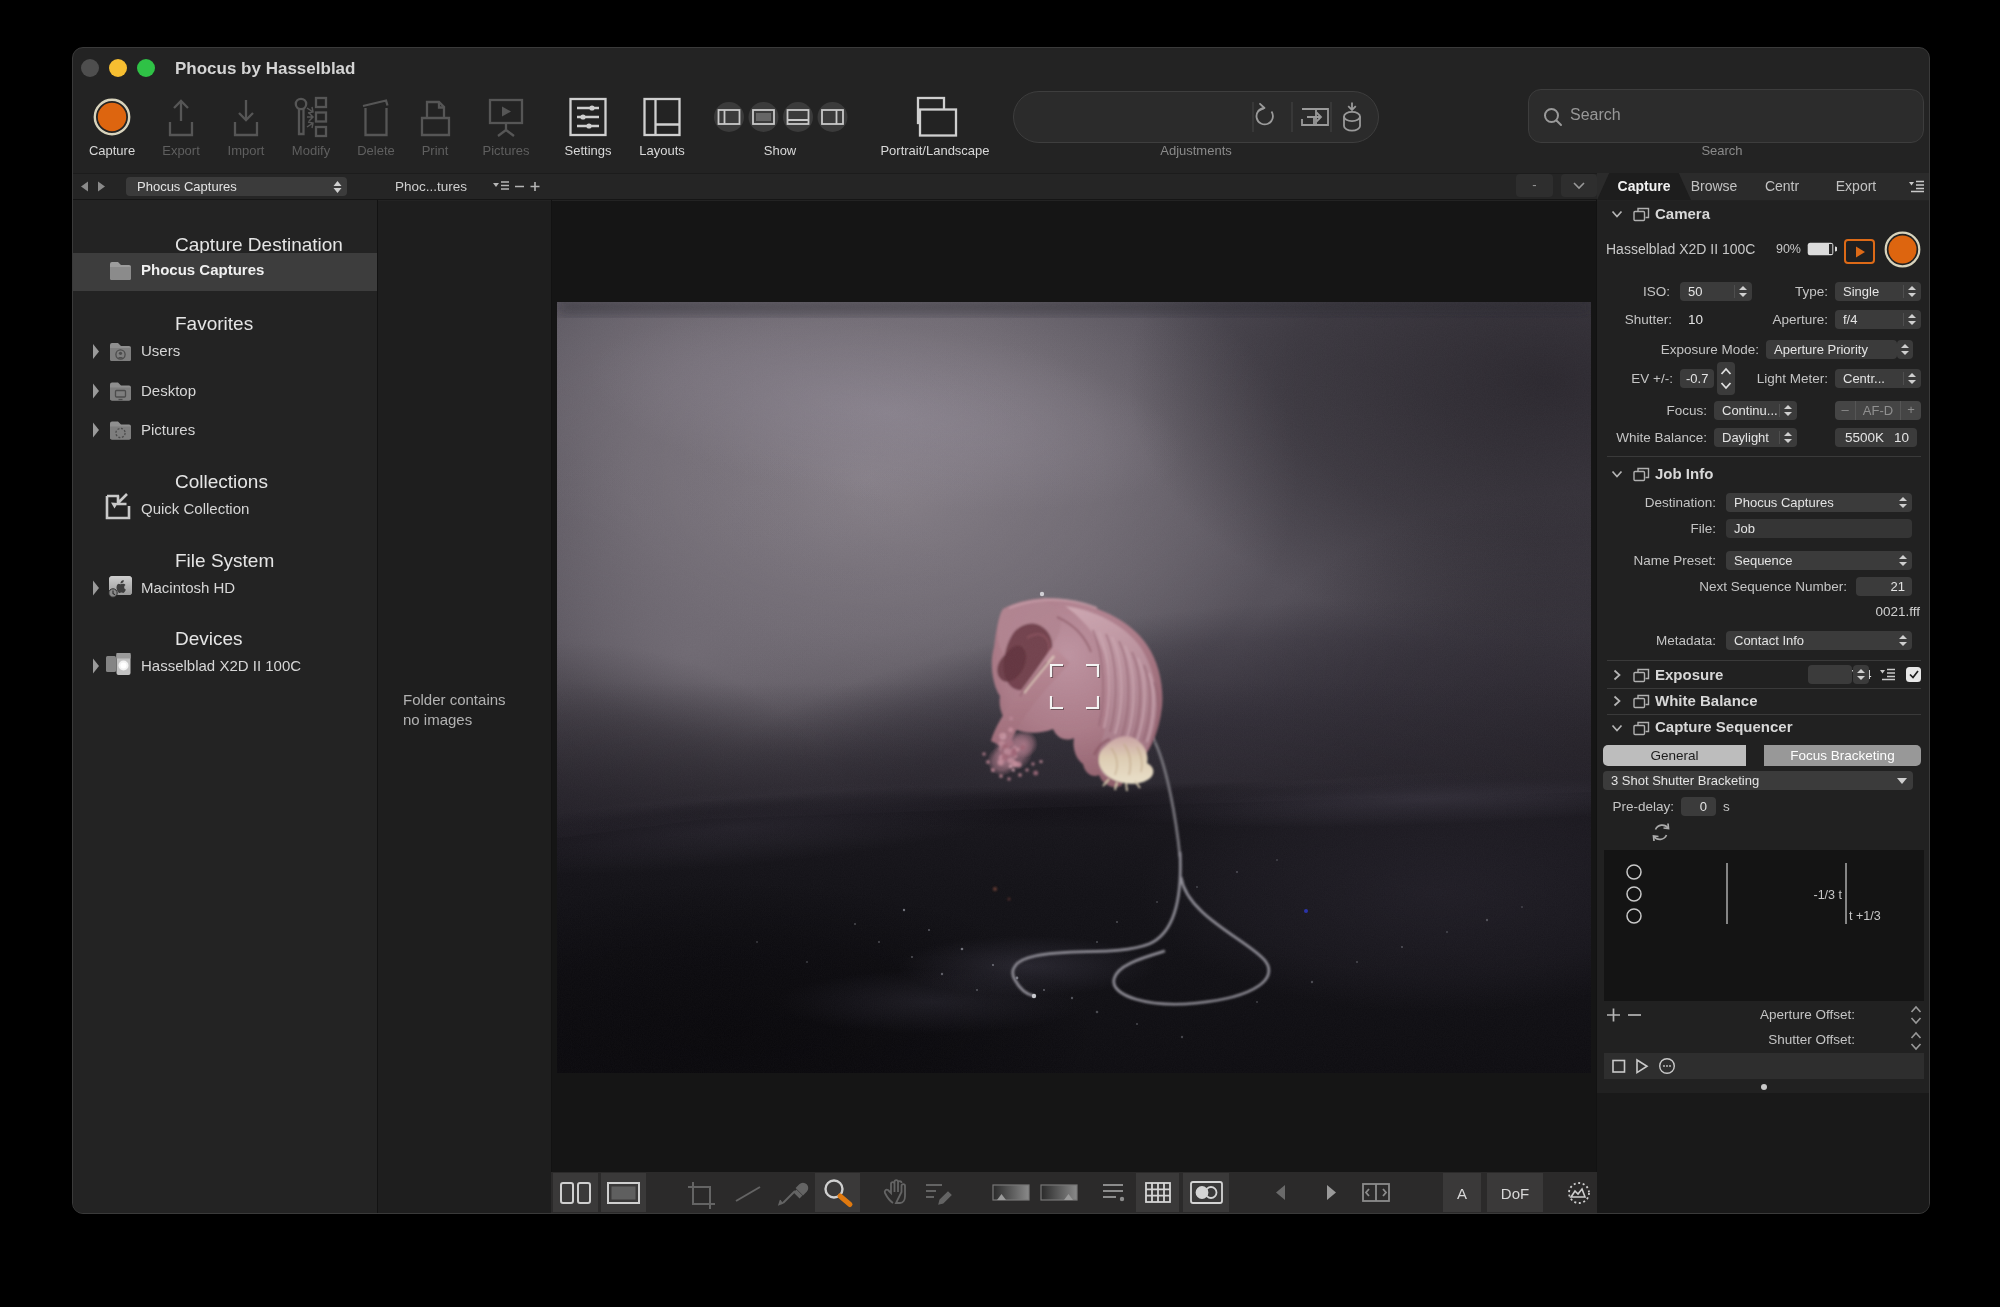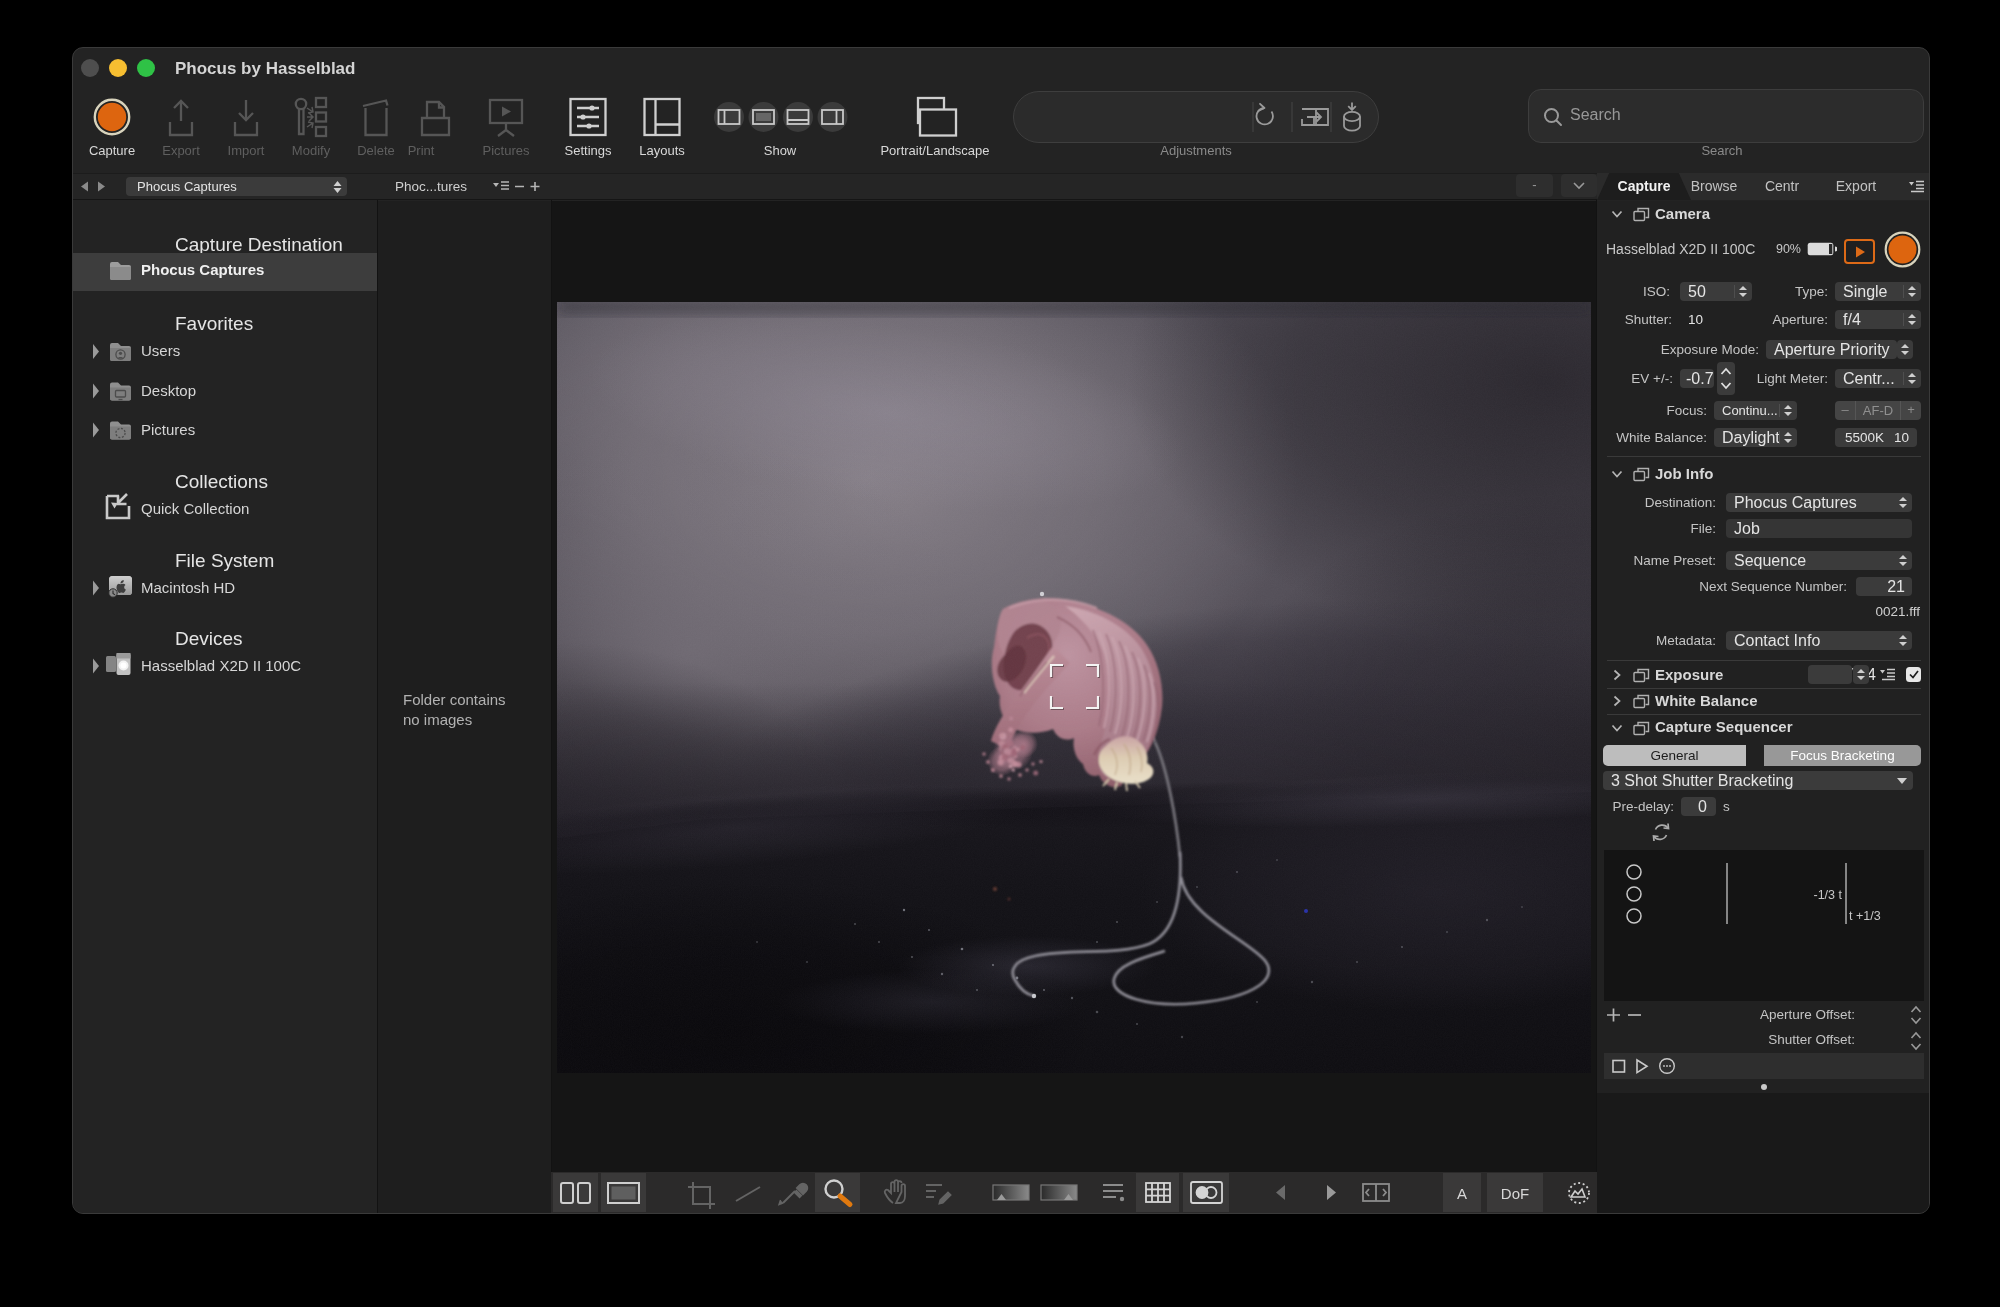--- a/index.html
+++ b/index.html
@@ -18,21 +18,21 @@
 #row2 { position:absolute; left:0; top:125px; width:100%; height:27px; background:#252525; border-top:1px solid #1c1c1c; border-bottom:1px solid #151515; }
 
 #sidebar { position:absolute; left:0; top:153px; width:304px; height:1014px; background:#232323; }
 #browser { position:absolute; left:304px; top:153px; width:174px; height:1014px; background:#1e1e1e; }
 #viewer { position:absolute; left:478px; top:153px; width:1046px; height:1014px; background:#151515; }
 #panel { position:absolute; left:1524px; top:153px; width:334px; height:1014px; background:#212121; }
 .vdiv { position:absolute; top:125px; width:1px; height:1042px; background:#121212; }
 .shead { position:absolute; left:60px; font-size:19px; color:#e5e5e5;margin-left:36px; }
 .sitem { position:absolute; left:60px; font-size:15px; color:#d6d6d6; white-space:nowrap; }
 .lbl { position:absolute; height:19px; line-height:19px; font-size:13.5px; color:#c4c4c4; white-space:nowrap; text-align:right; }
-.fld { position:absolute; height:19px; background:#3b3b3b; border-radius:4px; font-size:16px; color:#e4e4e4; line-height:19px; padding-left:8px; white-space:nowrap; }
+.fld { position:absolute; height:19px; background:#3b3b3b; border-radius:4px; font-size:13px; color:#e4e4e4; line-height:19px; padding-left:8px; white-space:nowrap; }
 .stp { position:absolute; right:4px; top:50%; margin-top:-5.5px; width:9px; height:11px; }
 .stp:before, .stp:after { content:""; position:absolute; left:0; border-left:4.5px solid transparent; border-right:4.5px solid transparent; }
 .stp:before { top:0; border-bottom:4.5px solid #cfcfcf; }
 .stp:after { bottom:0; border-top:4.5px solid #cfcfcf; }
 .sep { position:absolute; right:17px; top:3px; bottom:3px; width:1px; background:#4e4e4e; }
 .tabl { position:absolute; top:125px; height:27px; line-height:27px; font-size:14px; color:#c2c2c2; text-align:center; transform:translateX(-50%); }
 .shtxt { position:absolute; font-size:15px; font-weight:600; color:#d8d8d8; height:20px; line-height:20px; }
 .pdiv { position:absolute; left:1534px; width:314px; height:1px; background:#3a3a3a; }
 </style>
 </head>
@@ -114,21 +114,21 @@
   </g>
 
   <rect x="845" y="4" width="26" height="25" stroke="#cfcfcf" stroke-width="2.3"></rect>
   <rect x="847" y="15.5" width="36" height="26" fill="#232323" stroke="#cfcfcf" stroke-width="2.3"></rect>
 </svg>
 <div class="tlabel on" style="left:39px;">Capture</div>
 <div class="tlabel" style="left:108px;">Export</div>
 <div class="tlabel" style="left:173px;">Import</div>
 <div class="tlabel" style="left:238px;">Modify</div>
 <div class="tlabel" style="left:303px;">Delete</div>
-<div class="tlabel" style="left:348px;">Print</div>
+<div class="tlabel" style="left:362px;">Print</div>
 <div class="tlabel" style="left:433px;">Pictures</div>
 <div class="tlabel on" style="left:515px;">Settings</div>
 <div class="tlabel on" style="left:589px;">Layouts</div>
 <div class="tlabel on" style="left:707px;">Show</div>
 <div class="tlabel on" style="left:862px;">Portrait/Landscape</div>
 
 <div class="abs" style="left:940px; top:43px; width:366px; height:52px; background:#2b2b2b; border:1px solid #3e3e3e; border-radius:26px;"></div>
 <svg class="abs" style="left:1170px; top:52px;" width="130" height="34" viewBox="0 0 130 34" fill="none">
   <path d="M10 2 v30 M49 2 v30 M88 2 v30" stroke="#3e3e3e" stroke-width="1.5"></path>
   <g stroke="#9a9a9a" stroke-width="1.8">

